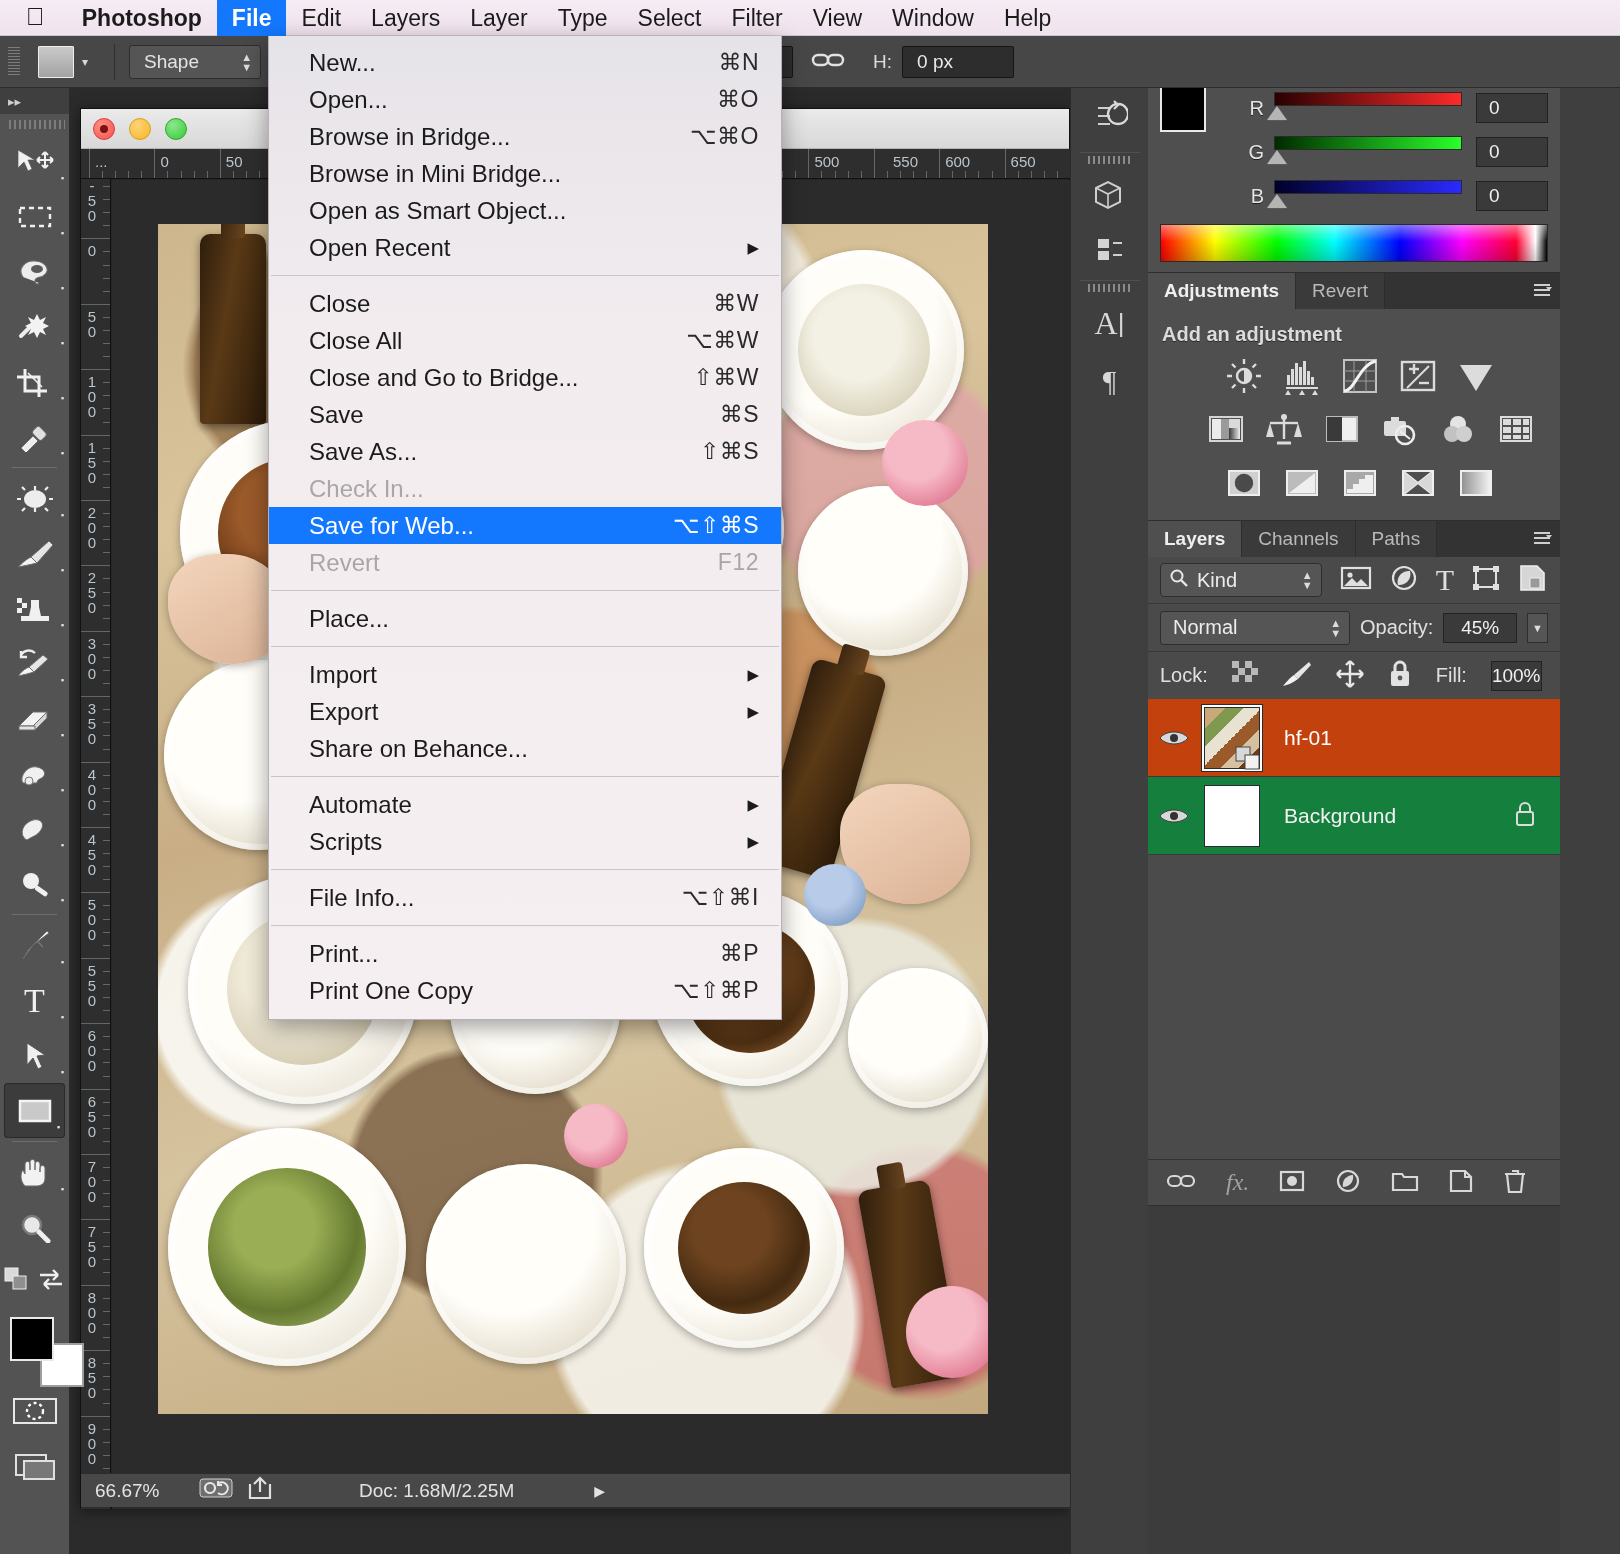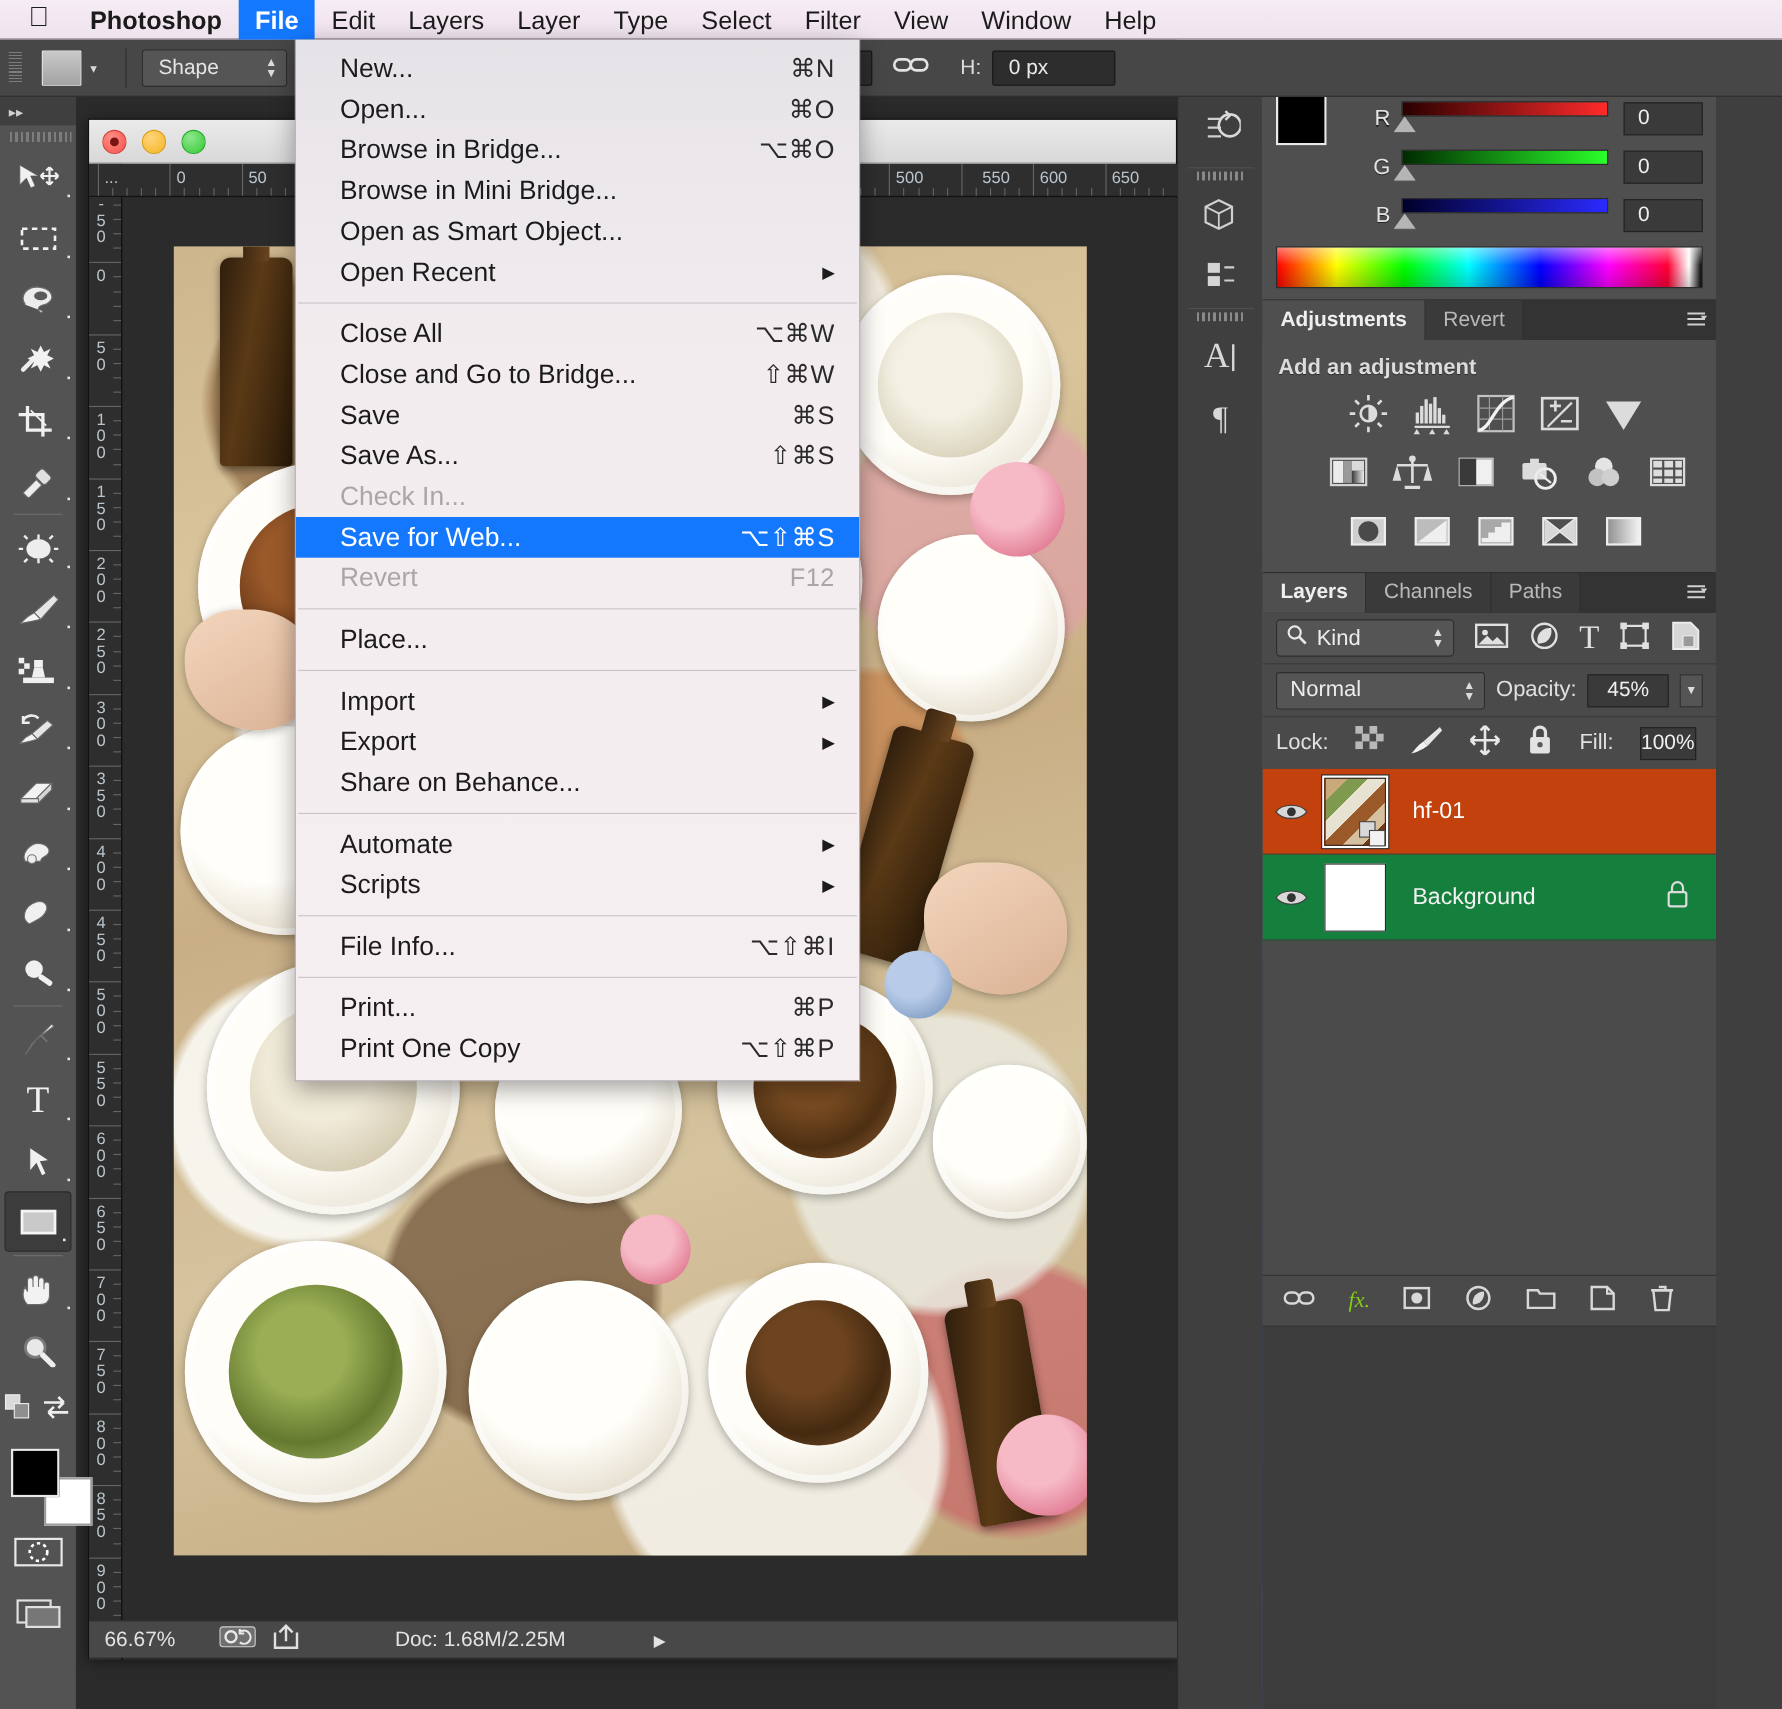--- a/index.html
+++ b/index.html
@@ -1266,21 +1266,21 @@
 
       <div class="layerfooter">
         <span>
           <svg width="30" height="20" viewBox="0 0 30 20">
               <g fill="none" stroke="#d8d8d8" stroke-width="2.2">
                 <rect x="2" y="5" width="13" height="10" rx="5"></rect>
                 <rect x="15" y="5" width="13" height="10" rx="5"></rect>
               </g>
             </svg>
         </span>
-        <span style="color:#84cc16;font-family:'Liberation Serif',serif;font-style:italic;font-size:20px">fx.</span>
+        <span style="color:#a3a3a3;font-family:'Liberation Serif',serif;font-style:italic;font-size:24px">fx.</span>
         <span>
           <svg width="26" height="22" viewBox="0 0 26 22">
               <rect x="2" y="2" width="22" height="18" fill="none" stroke="#d8d8d8" stroke-width="2.2"></rect>
               <circle cx="13" cy="11" r="5" fill="#d8d8d8"></circle>
             </svg>
         </span>
         <span>
           <svg width="26" height="26" viewBox="0 0 26 26">
               <circle cx="13" cy="13" r="10" fill="none" stroke="#d8d8d8" stroke-width="2.2"></circle>
               <path d="M18 7 a10 10 0 01-10 12 a10 10 0 0110-12z" fill="#d8d8d8"></path>
@@ -1327,20 +1327,24 @@
       </div>
       <div class="mi">
         <span class="lbl2">Open as Smart Object...</span>
       </div>
       <div class="mi">
         <span class="lbl2">Open Recent</span>
         <span class="sub">▶</span>
       </div>
       <div class="msep"></div>
       <div class="mi">
+        <span class="lbl2">Close</span>
+        <span class="sc">⌘W</span>
+      </div>
+      <div class="mi">
         <span class="lbl2">Close All</span>
         <span class="sc">⌥⌘W</span>
       </div>
       <div class="mi">
         <span class="lbl2">Close and Go to Bridge...</span>
         <span class="sc">⇧⌘W</span>
       </div>
       <div class="mi">
         <span class="lbl2">Save</span>
         <span class="sc">⌘S</span>

